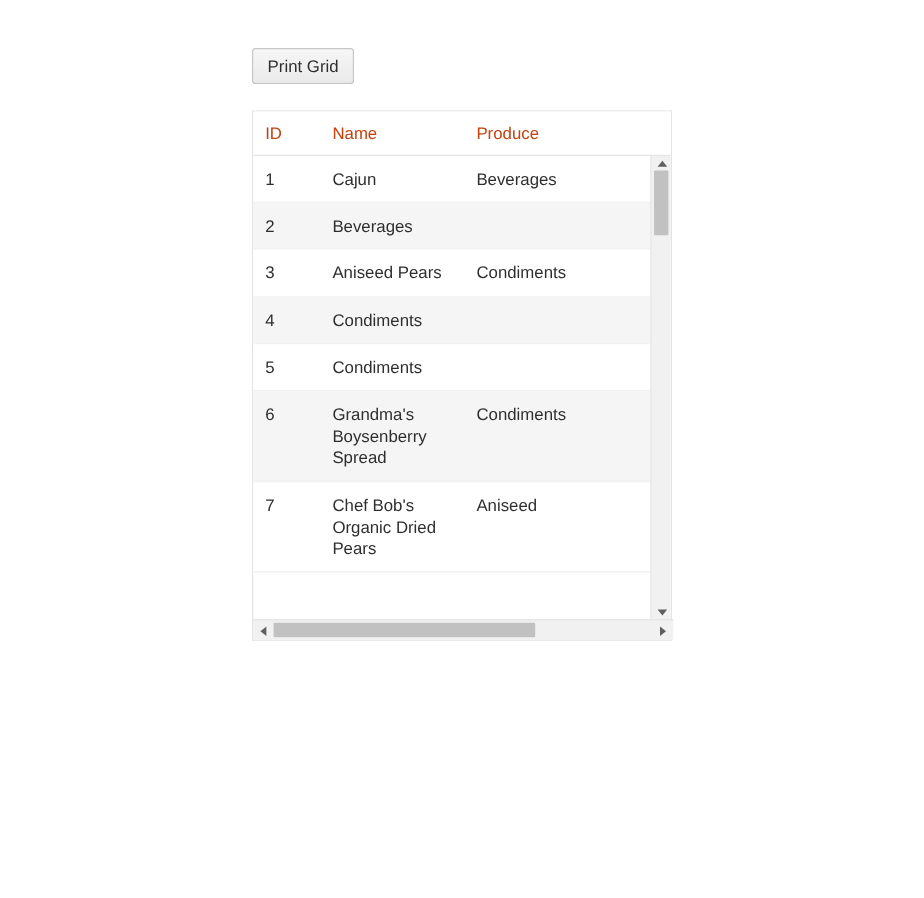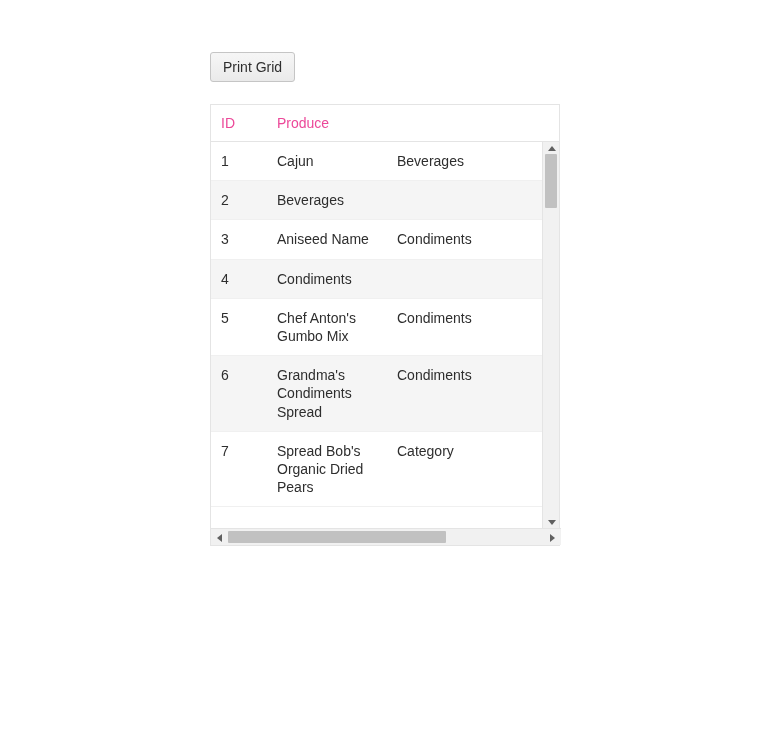--- a/index.html
+++ b/index.html
@@ -7,21 +7,21 @@
       font-family: Arial, Helvetica, sans-serif;
       font-size: 14px;
       color: #2e2e2e;
       background: #ffffff;
       width: 770px;
       height: 748px;
       position: relative;
     }
     .container {
       position: absolute;
-      top: 52px;
+      top: 40px;
       left: 210px;
       width: 304px;
     }
     .print-btn {
       display: inline-block;
       background: linear-gradient(to bottom, #f6f6f6, #eaeaea);
       border: 1px solid #c5c5c5;
       border-radius: 3px;
       padding: 6px 12px;
       font-size: 14px;
@@ -34,21 +34,21 @@
       width: 350px;
     }
     .grid-header {
       display: flex;
       background: #ffffff;
       border-bottom: 1px solid #e4e4e4;
     }
     .grid-header-cell {
       padding: 10px 12px 10px 10px;
       font-size: 14px;
-      color: #ec4899;
+      color: #c2410c;
       font-weight: normal;
     }
     .col-id { width: 56px; flex-shrink: 0; }
     .col-name { width: 120px; flex-shrink: 0; }
     .col-category { width: 150px; flex-shrink: 0; }
     .grid-body-wrapper {
       position: relative;
       height: 386px;
       overflow: hidden;
     }
@@ -161,64 +161,64 @@
 </head>
 <body>
 
 <div class="container">
 
   <button class="print-btn">Print Grid</button>
 
   <div class="grid">
     <div class="grid-header">
       <div class="grid-header-cell col-id">ID</div>
+      <div class="grid-header-cell col-name">Name</div>
       <div class="grid-header-cell col-category">Produce</div>
     </div>
 
     <div class="grid-body-wrapper">
       <div class="grid-body">
 
         <div class="grid-row">
           <div class="grid-cell col-id">1</div>
           <div class="grid-cell col-name">Cajun</div>
           <div class="grid-cell col-category">Beverages</div>
         </div>
 
         <div class="grid-row alt">
           <div class="grid-cell col-id">2</div>
           <div class="grid-cell col-category">Beverages</div>
         </div>
 
         <div class="grid-row">
           <div class="grid-cell col-id">3</div>
-          <div class="grid-cell col-name">Aniseed Name</div>
+          <div class="grid-cell col-name">Aniseed Pears</div>
           <div class="grid-cell col-category">Condiments</div>
         </div>
 
         <div class="grid-row alt">
           <div class="grid-cell col-id">4</div>
           <div class="grid-cell col-category">Condiments</div>
         </div>
 
         <div class="grid-row">
           <div class="grid-cell col-id">5</div>
-          <div class="grid-cell col-name">Chef Anton's Gumbo Mix</div>
           <div class="grid-cell col-category">Condiments</div>
         </div>
 
         <div class="grid-row alt">
           <div class="grid-cell col-id">6</div>
-          <div class="grid-cell col-name">Grandma's Condiments Spread</div>
+          <div class="grid-cell col-name">Grandma's Boysenberry Spread</div>
           <div class="grid-cell col-category">Condiments</div>
         </div>
 
         <div class="grid-row">
           <div class="grid-cell col-id">7</div>
-          <div class="grid-cell col-name">Spread Bob's Organic Dried Pears</div>
-          <div class="grid-cell col-category">Category</div>
+          <div class="grid-cell col-name">Chef Bob's Organic Dried Pears</div>
+          <div class="grid-cell col-category">Aniseed</div>
         </div>
 
       </div>
 
       <div class="vscroll">
         <div class="vscroll-arrow-up">
           <div class="arrow-up"></div>
         </div>
         <div class="vscroll-thumb"></div>
         <div class="vscroll-arrow-down">

